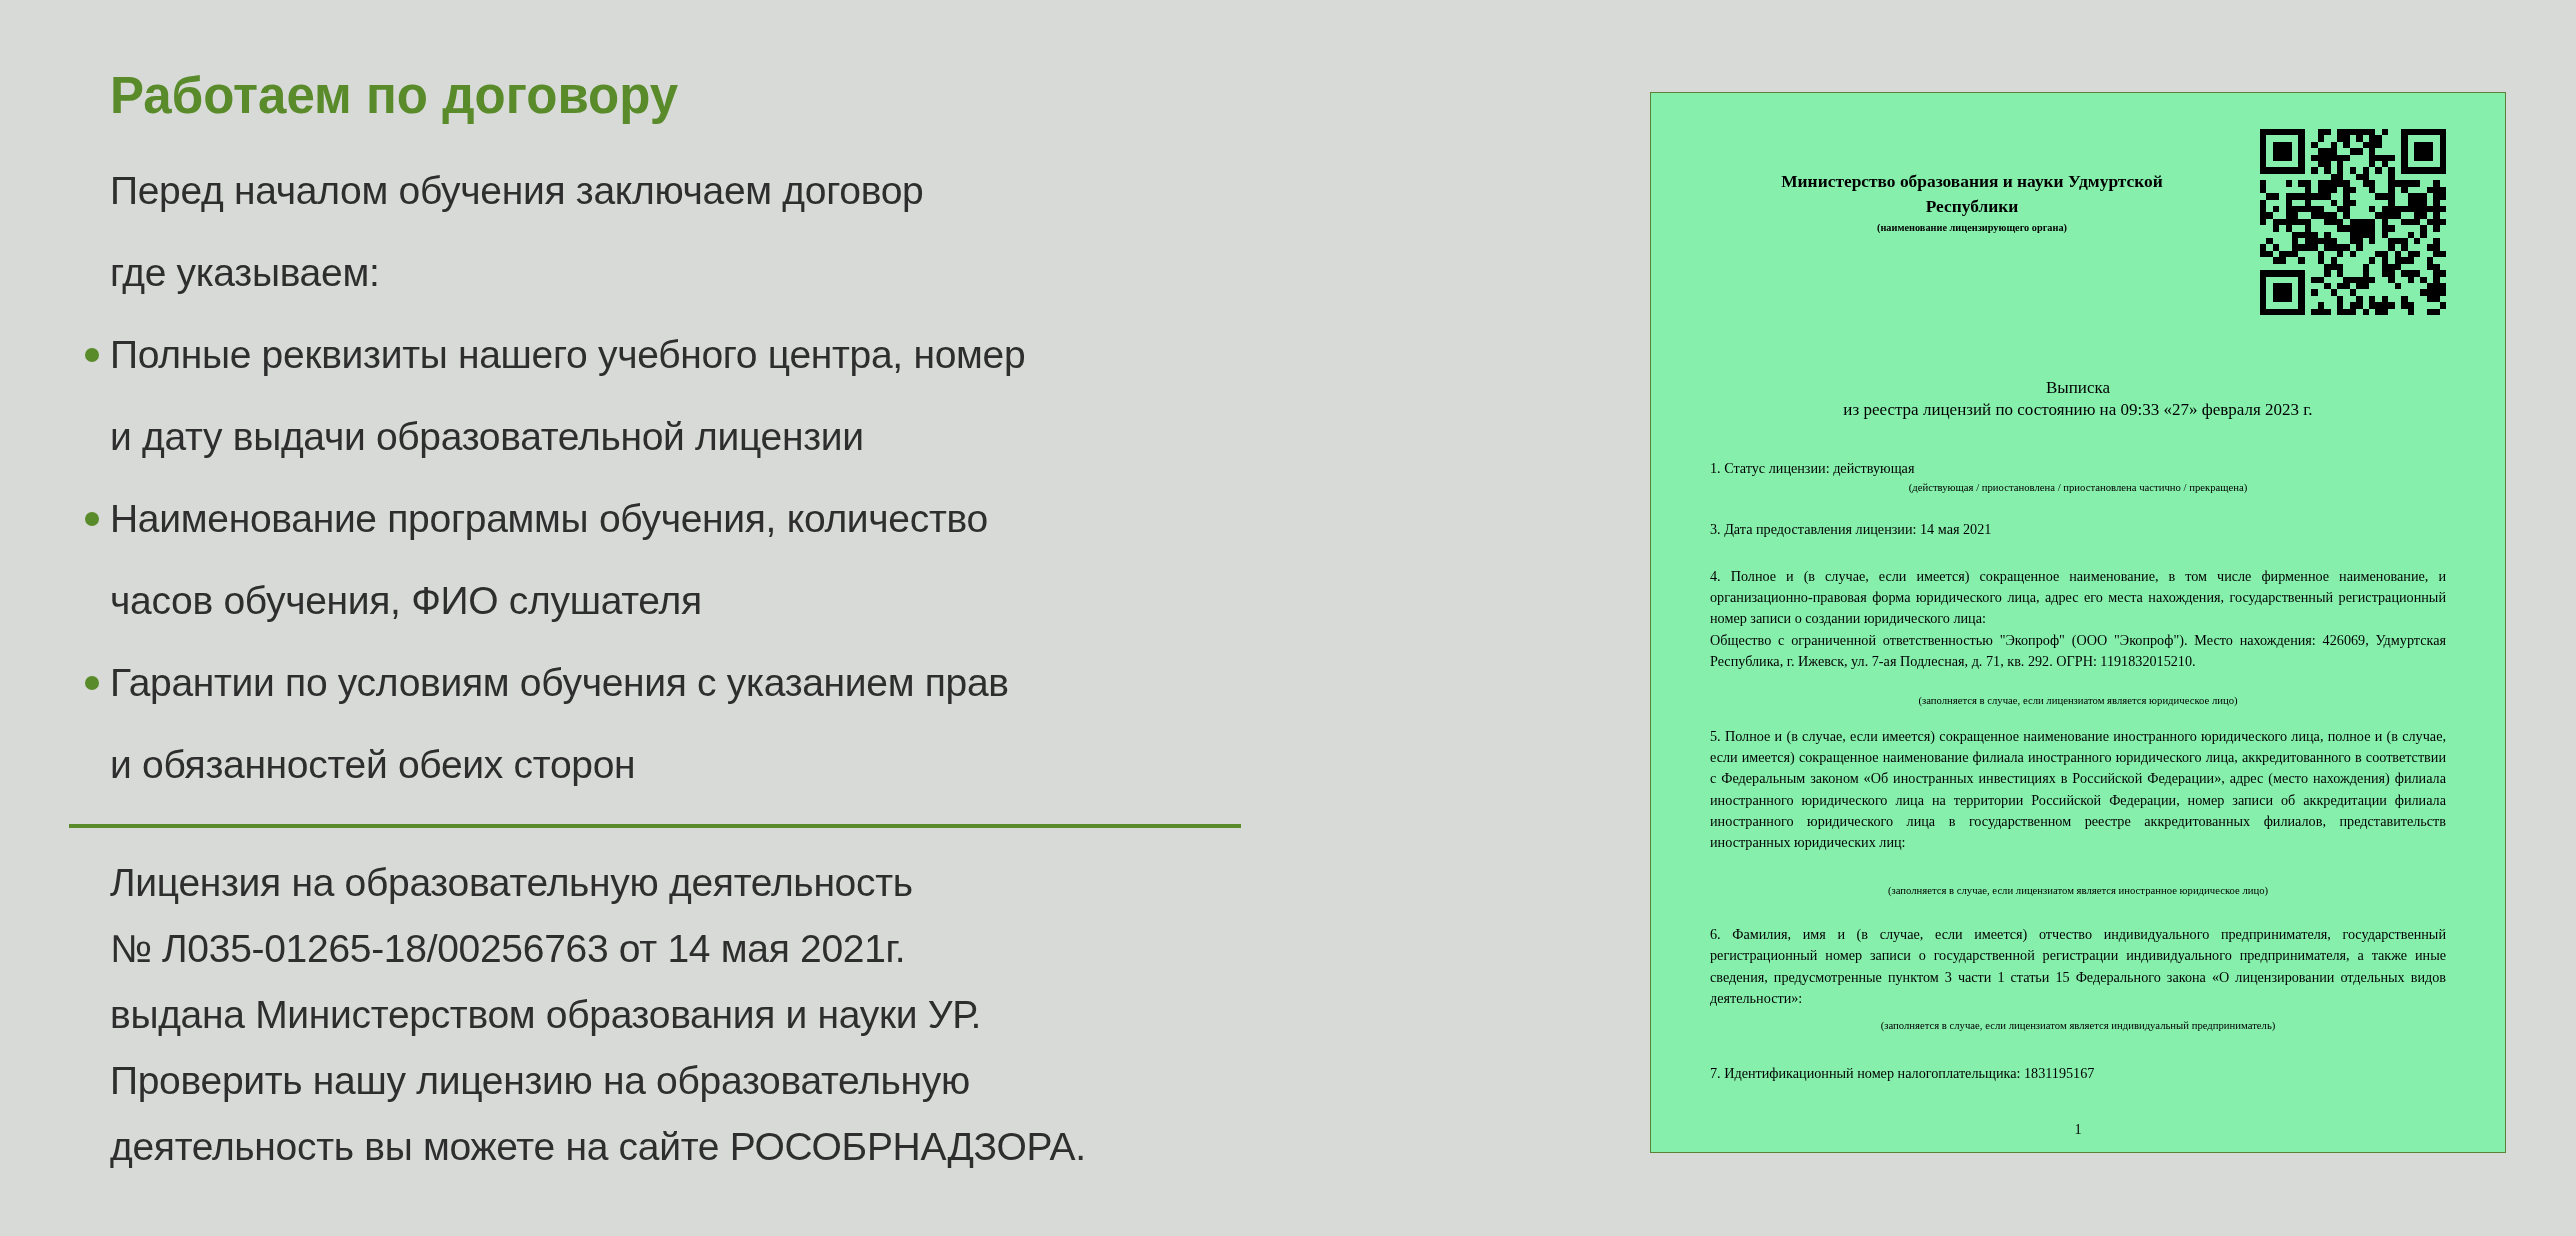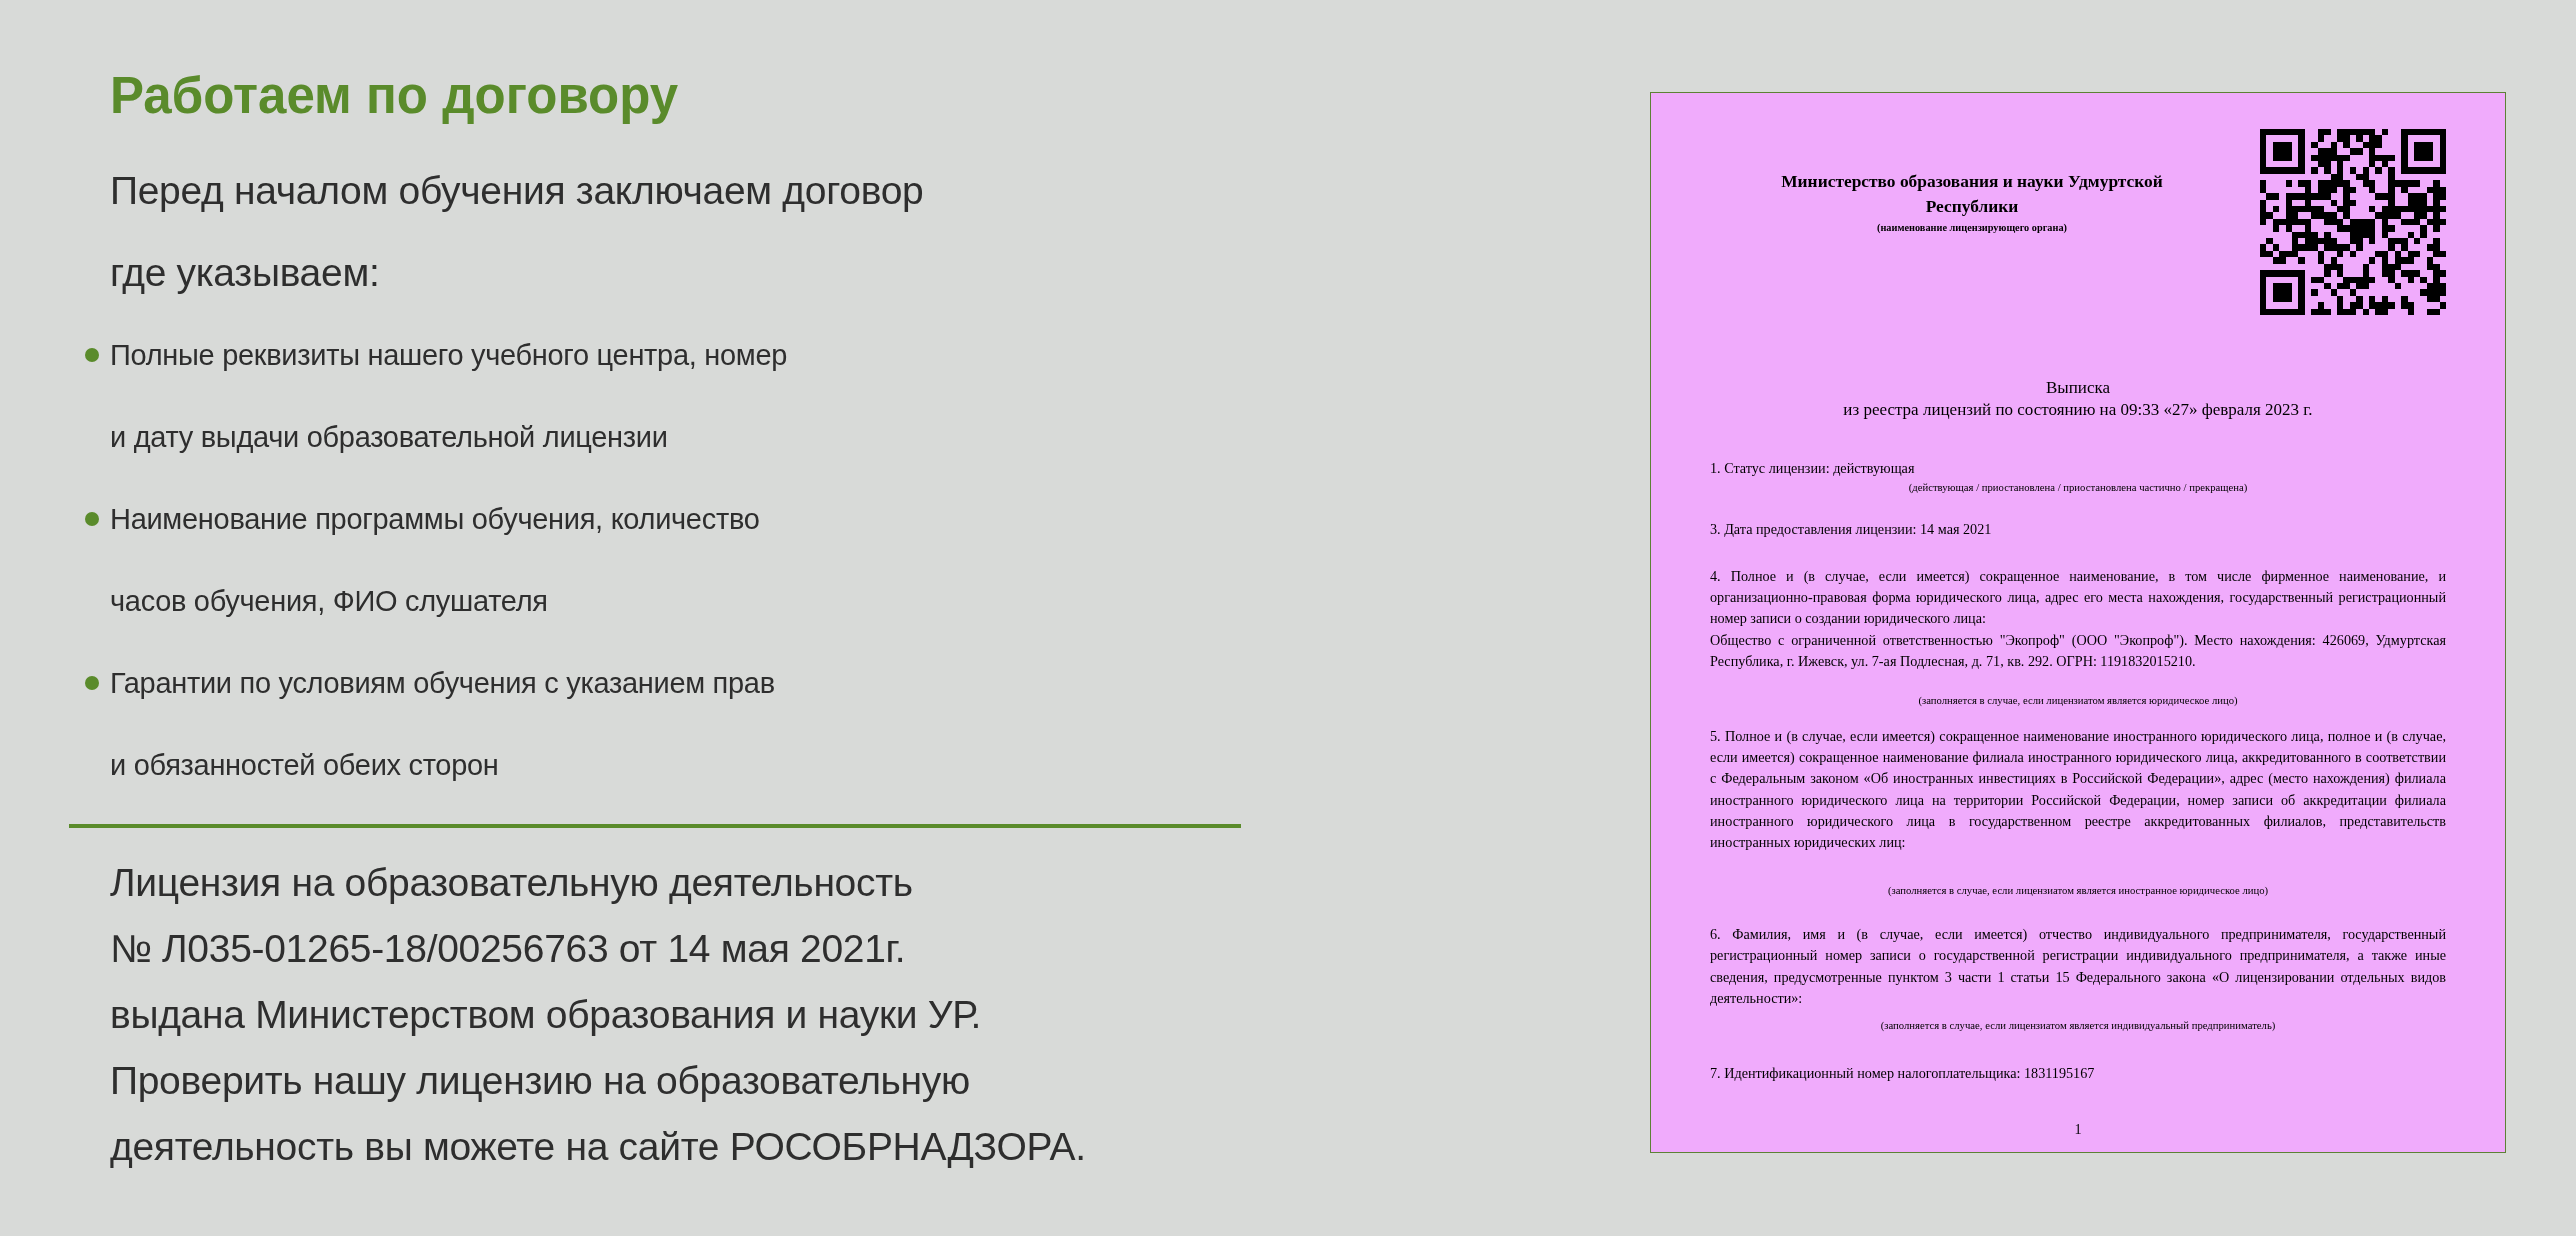--- a/index.html
+++ b/index.html
@@ -10,29 +10,29 @@
   }
   *{margin:0;padding:0;box-sizing:border-box;}
   html,body{width:2576px;height:1237px;overflow:hidden;}
   body{background:var(--bg);font-family:"Liberation Sans",sans-serif;position:relative;}
 
   
   .slide-left{position:absolute;left:69px;top:64px;width:1173px;color:var(--text);}
   .slide-title{margin-left:41px;font-size:51px;font-weight:700;color:var(--green);line-height:1.25;margin-bottom:22px;white-space:nowrap;}
   .intro-line{margin-left:41px;font-size:39px;line-height:82px;white-space:nowrap;letter-spacing:-0.3px;}
   .bullet-list{list-style:none;}
-  .bullet-item{position:relative;padding-left:41px;font-size:29px;line-height:82px;letter-spacing:-0.3px;}
+  .bullet-item{position:relative;padding-left:41px;font-size:39px;line-height:82px;letter-spacing:-0.3px;}
   .bullet-item::before{content:"";position:absolute;left:15.5px;top:34px;width:14.2px;height:14.2px;border-radius:50%;background:var(--green);}
   .bullet-line{white-space:nowrap;}
   .divider{width:1172px;height:3.9px;background:var(--green);margin-top:18px;}
   .license-note{margin-top:22px;margin-left:41px;}
   .license-line{font-size:39px;line-height:66px;white-space:nowrap;letter-spacing:-0.3px;}
 
   
-  .doc{position:absolute;left:1650px;top:92px;width:856px;height:1061px;background:#f0abfc;
+  .doc{position:absolute;left:1650px;top:92px;width:856px;height:1061px;background:#86efac;
        border:1.9px solid var(--border-green);font-family:"Liberation Serif",serif;color:#000;
        padding:0 59px;overflow:hidden;}
   .doc-header-row{display:flex;align-items:flex-start;padding-top:36px;}
   .doc-authority{flex:1;text-align:center;padding-top:40px;padding-right:26px;}
   .doc-authority-name{font-size:17.4px;font-weight:700;line-height:1.45;}
   .doc-authority-caption{font-size:10.3px;margin-top:2.6px;font-weight:bold;}
   .qr{width:186px;height:186px;flex:0 0 auto;}
   .doc-title-block{text-align:center;margin-top:62px;font-size:17px;line-height:22px;}
   .doc-item{font-size:14.2px;line-height:21.3px;text-align:justify;}
   .doc-caption{font-size:10.7px;text-align:center;}

